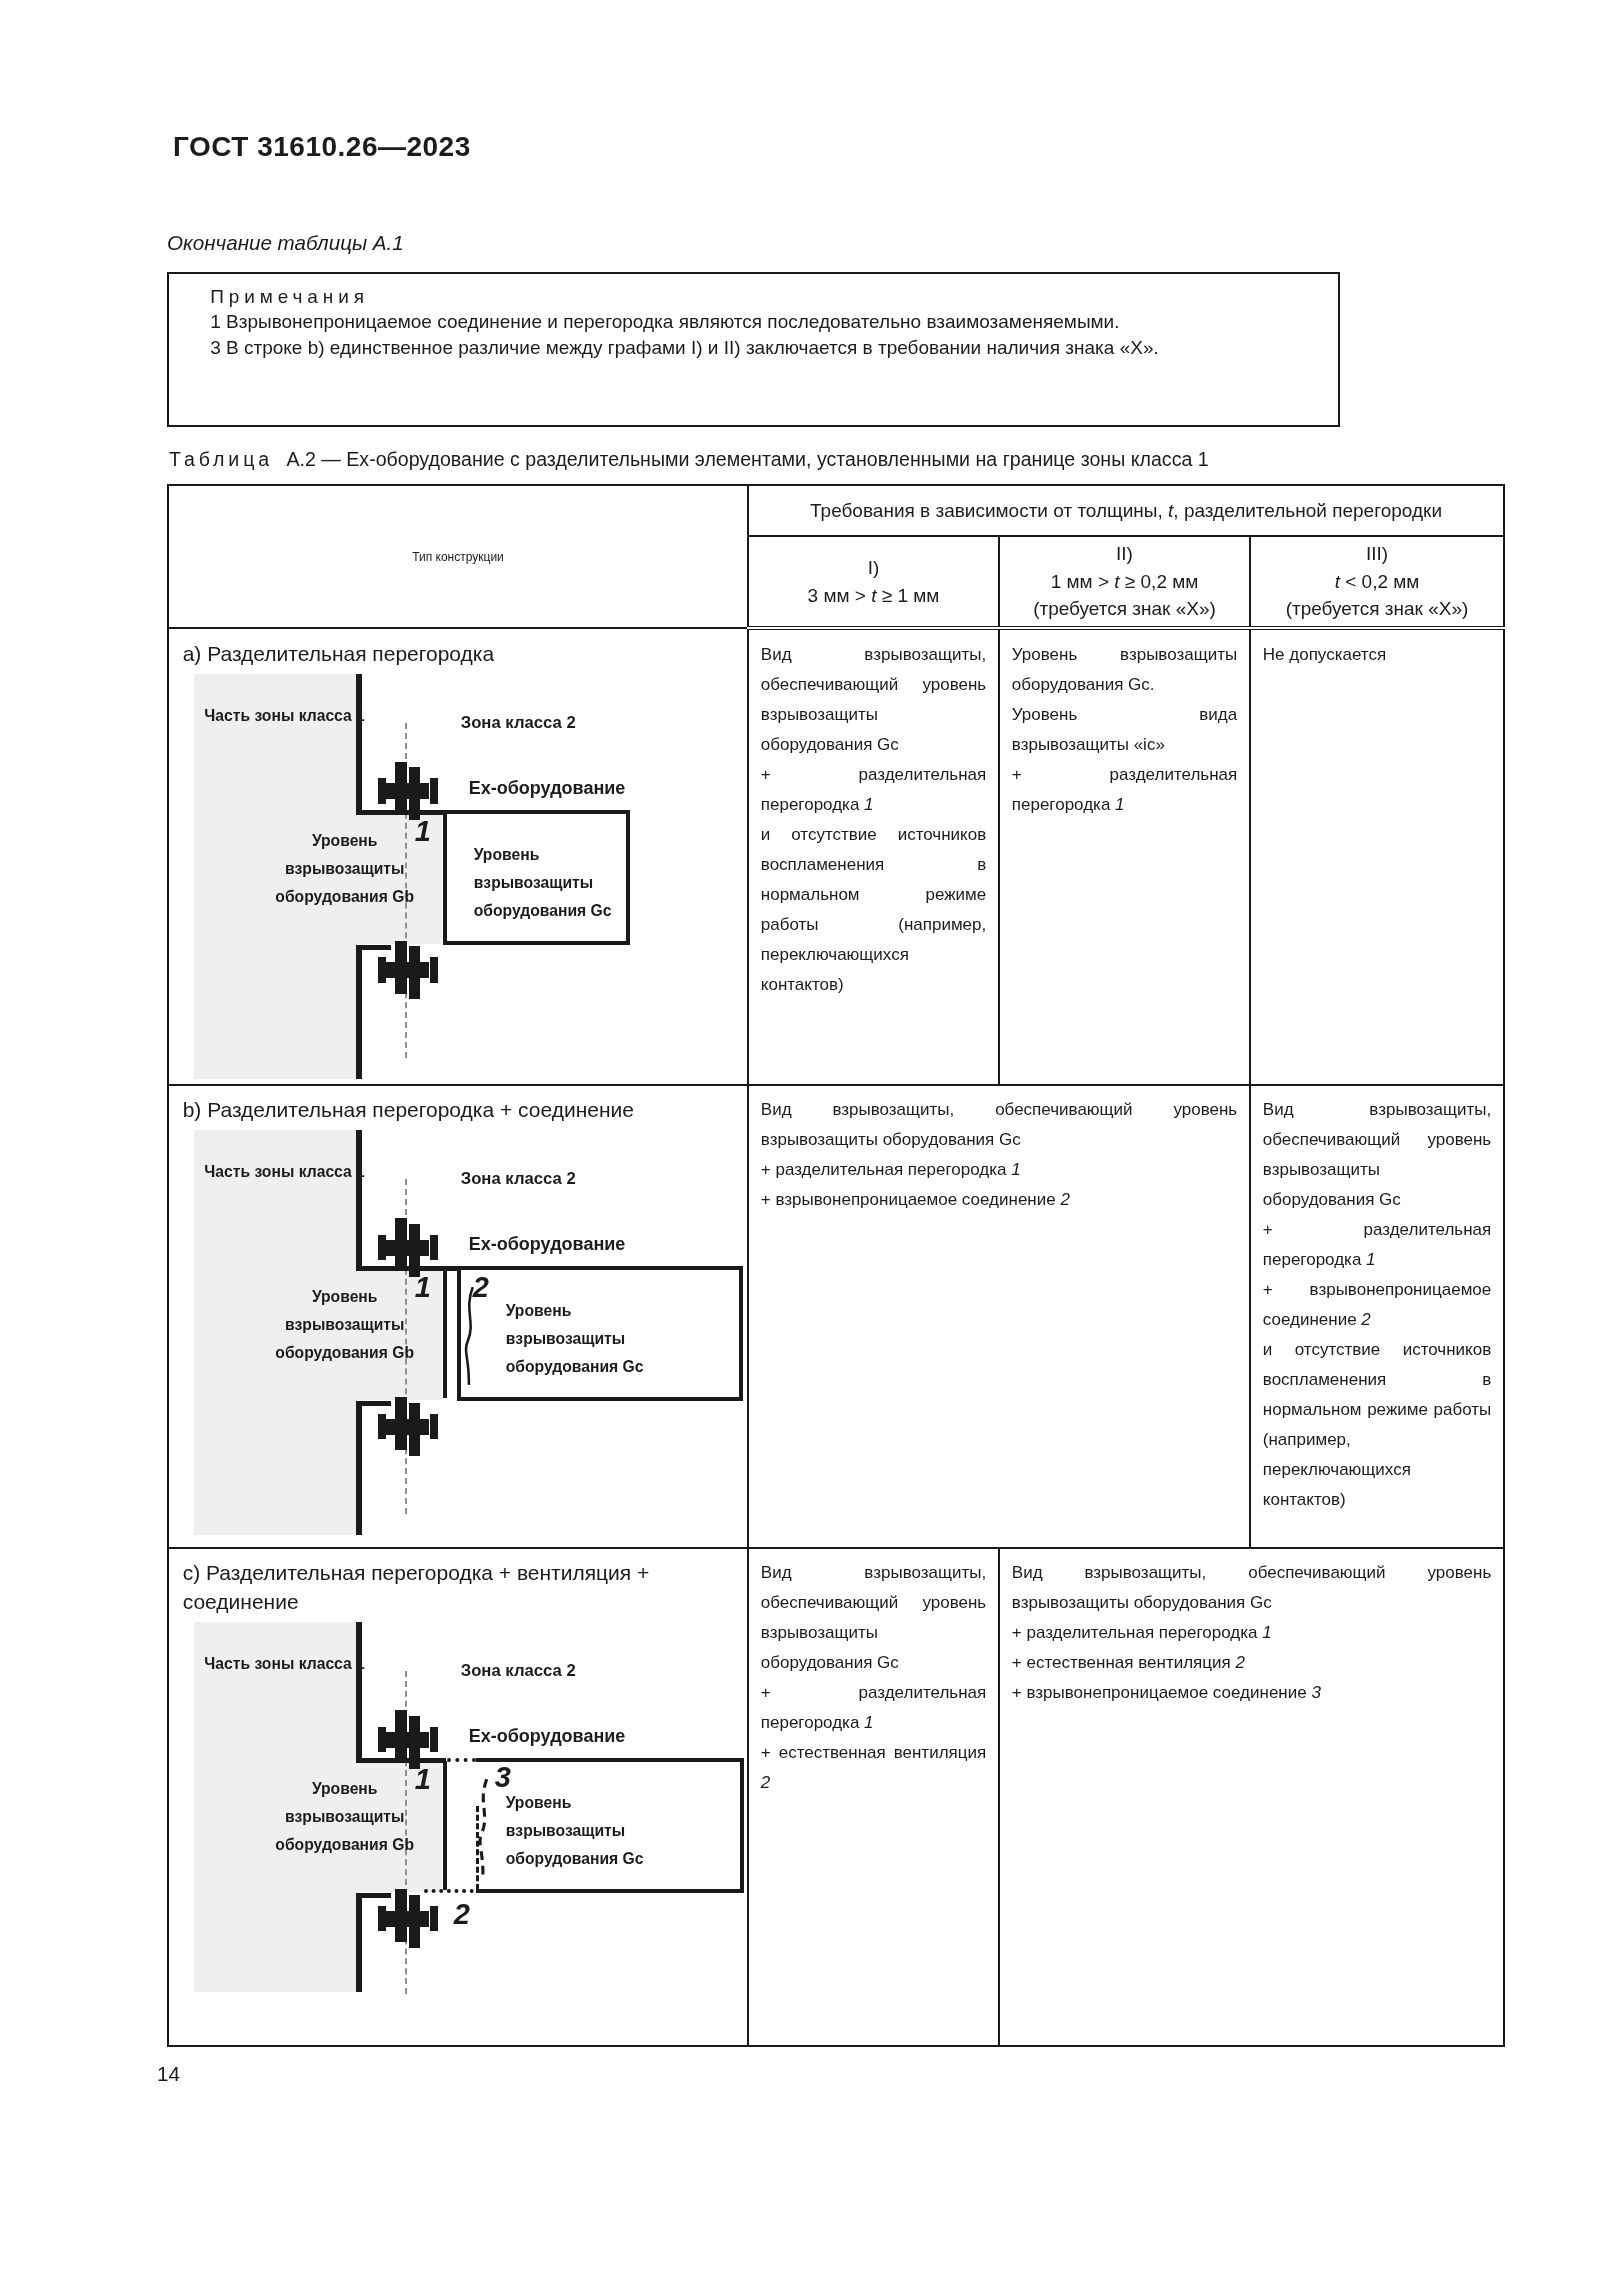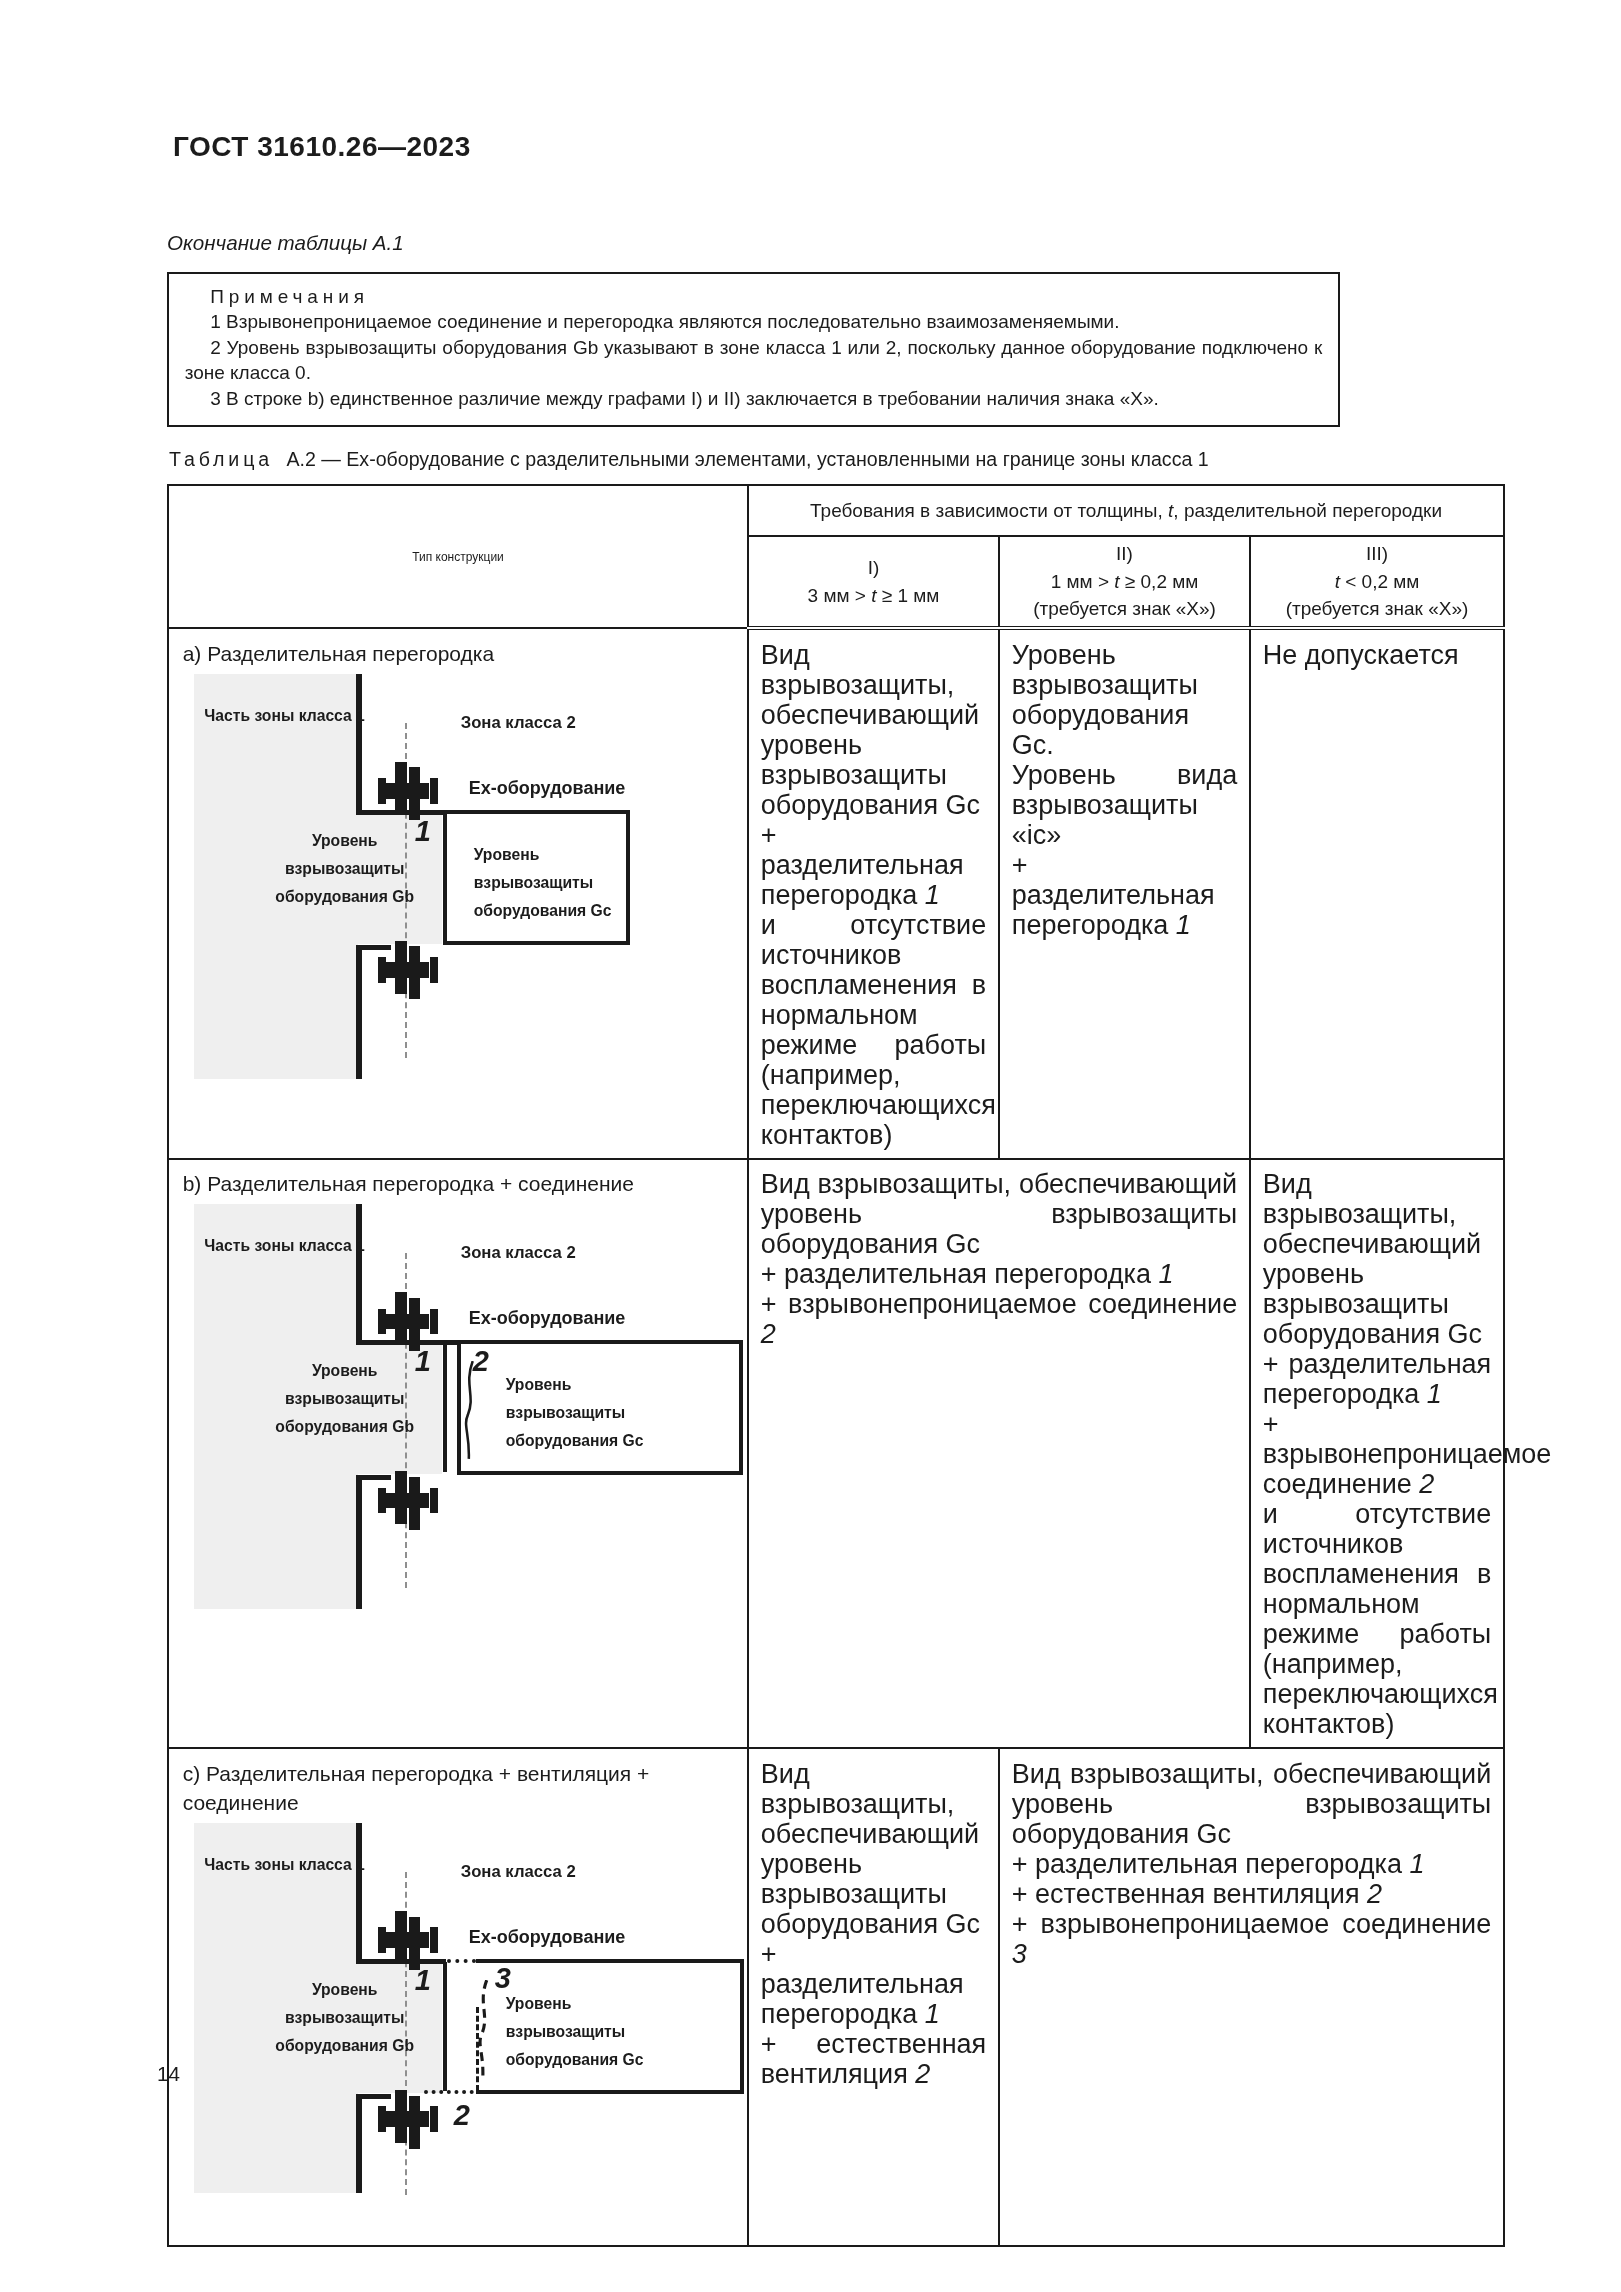--- a/index.html
+++ b/index.html
@@ -24,21 +24,21 @@
   
   table.main {
     position:absolute; left:167px; top:484px; width:1336px;
     border-collapse:collapse; table-layout:fixed;
     border:2.9px solid #1a1a1a; font-size:19.6px;
   }
   table.main th, table.main td { border:2px solid #1a1a1a; }
   th.type-col { border-bottom:4.9px double #1a1a1a; font-weight:normal; font-size:12px; text-align:center; vertical-align:middle; }
   th.req-span { border-bottom:3.9px solid #1a1a1a; font-weight:normal; font-size:19px; height:51px; text-align:center; vertical-align:middle; }
   tr.subhead th { border-bottom:4.9px double #1a1a1a; font-weight:normal; font-size:19px; line-height:27.4px; height:92px; text-align:center; vertical-align:middle; }
-  td.text-cell { vertical-align:top; padding:9.8px 11.8px 7.8px 11.8px; font-size:27px; line-height:30px; text-align:justify; }
+  td.text-cell { vertical-align:top; padding:9.8px 11.8px 7.8px 11.8px; font-size:17px; line-height:30px; text-align:justify; }
   td.diagram-cell { vertical-align:top; padding:9.8px 3.9px 0 13.7px; }
   .cell-title { font-size:21px; line-height:29px; padding-right:19.6px; }
   tr.row-a > td { height:455px; }
   tr.row-b > td { height:463px; }
   tr.row-c > td { height:498px; }
   
   .diag { position:relative; width:559px; height:410px; margin-top:5.9px; }
   .diag-c { height:374px; }
   .blk { background:#1a1a1a; position:absolute; }
   .d-zoneA { position:absolute; left:11.8px; top:0; width:164px; height:405px; background:#efefef; }
@@ -94,21 +94,20 @@
 <body>
 
 <div id="page">
 
   <div class="doc-number">ГОСТ 31610.26—2023</div>
   <div class="continuation">Окончание таблицы А.1</div>
 
   <div class="notes-box">
     <div class="notes-title">Примечания</div>
     <p>1  Взрывонепроницаемое соединение и перегородка являются последовательно взаимозаменяемыми.</p>
-    <p>2  Уровень взрывозащиты оборудования Gb указывают в зоне класса 1 или 2, поскольку данное оборудование подключено к зоне класса 0.</p>
     <p>3  В строке b) единственное различие между графами I) и II) заключается в требовании наличия знака «X».</p>
   </div>
 
   <div class="caption">
     <span class="cap-label">Таблица</span>
     <span class="cap-rest">А.2 — Ex-оборудование с разделительными элементами, установленными на границе зоны класса 1</span>
   </div>
 
   <table class="main">
     <colgroup>

